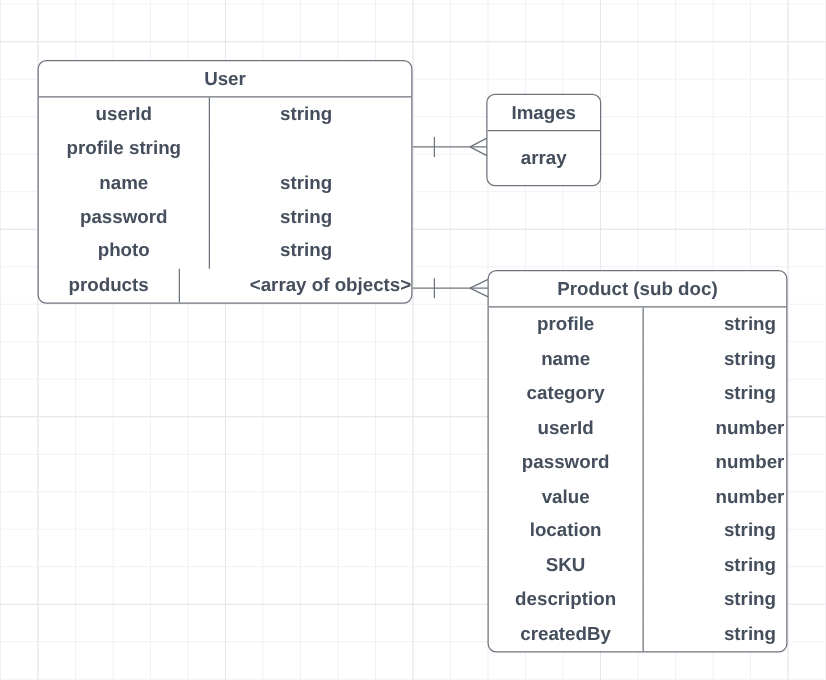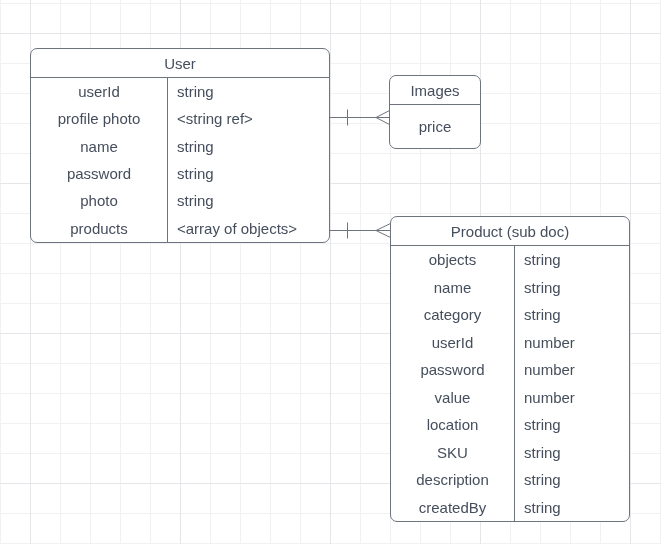--- a/index.html
+++ b/index.html
@@ -26,38 +26,40 @@
   .entity {
     position: absolute;
     box-sizing: border-box;
     background: #ffffff;
     border: 1px solid #6e747e;
     border-radius: 7px;
     display: flex;
     flex-direction: column;
     color: #454e5c;
     font-size: 15px;
+    font-weight: bold;
   }
   .entity-title {
     flex: 0 0 28px;
     display: flex;
     align-items: center;
     justify-content: center;
     border-bottom: 1px solid #6e747e;
     white-space: nowrap;
   }
   .rows {
     flex: 1 1 auto;
     display: flex;
     flex-direction: column;
   }
   .row {
     flex: 1 1 0;
     display: flex;
     align-items: center;
+    gap: 47px;
   }
   .cell-name {
     box-sizing: border-box;
     display: flex;
     align-items: center;
     justify-content: center;
     height: 100%;
     border-right: 1px solid #6e747e;
     white-space: nowrap;
   }
@@ -72,40 +74,39 @@
     align-items: center;
     justify-content: center;
     height: 100%;
   }
   .connector { position: absolute; }
 
   
   #entity-user    { left: 30px;  top: 48px;  width: 300px; height: 195px; }
   #entity-user .cell-name { width: 137px; }
   #entity-images  { left: 389px; top: 75px;  width: 92px;  height: 74px;  }
-  #entity-product { left: 390px; top: 216px; width: 240px; height: 306px; }
+  #entity-product { left: 390px; top: 216px; width: 240px; height: 306px; text-align: center; }
   #entity-product .cell-name { width: 124px; }
   #connector-user-images   { left: 330px; top: 105px; }
   #connector-user-products { left: 330px; top: 218px; }
 </style>
 </head>
 <body>
 
 <div class="canvas">
 
   <div class="entity" id="entity-user">
     <div class="entity-title">User</div>
     <div class="rows">
       <div class="row">
         <div class="cell-name">userId</div>
         <div class="cell-type">string</div>
       </div>
       <div class="row">
-        <div class="cell-name">profile photo</div>
-        <div class="cell-type">&lt;string ref&gt;</div>
+        <div class="cell-name">profile string</div>
       </div>
       <div class="row">
         <div class="cell-name">name</div>
         <div class="cell-type">string</div>
       </div>
       <div class="row">
         <div class="cell-name">password</div>
         <div class="cell-type">string</div>
       </div>
       <div class="row">
@@ -116,30 +117,30 @@
         <div class="cell-name">products</div>
         <div class="cell-type">&lt;array of objects&gt;</div>
       </div>
     </div>
   </div>
 
   <div class="entity" id="entity-images">
     <div class="entity-title">Images</div>
     <div class="rows">
       <div class="row">
-        <div class="cell-single">price</div>
+        <div class="cell-single">array</div>
       </div>
     </div>
   </div>
 
   <div class="entity" id="entity-product">
     <div class="entity-title">Product (sub doc)</div>
     <div class="rows">
       <div class="row">
-        <div class="cell-name">objects</div>
+        <div class="cell-name">profile</div>
         <div class="cell-type">string</div>
       </div>
       <div class="row">
         <div class="cell-name">name</div>
         <div class="cell-type">string</div>
       </div>
       <div class="row">
         <div class="cell-name">category</div>
         <div class="cell-type">string</div>
       </div>

